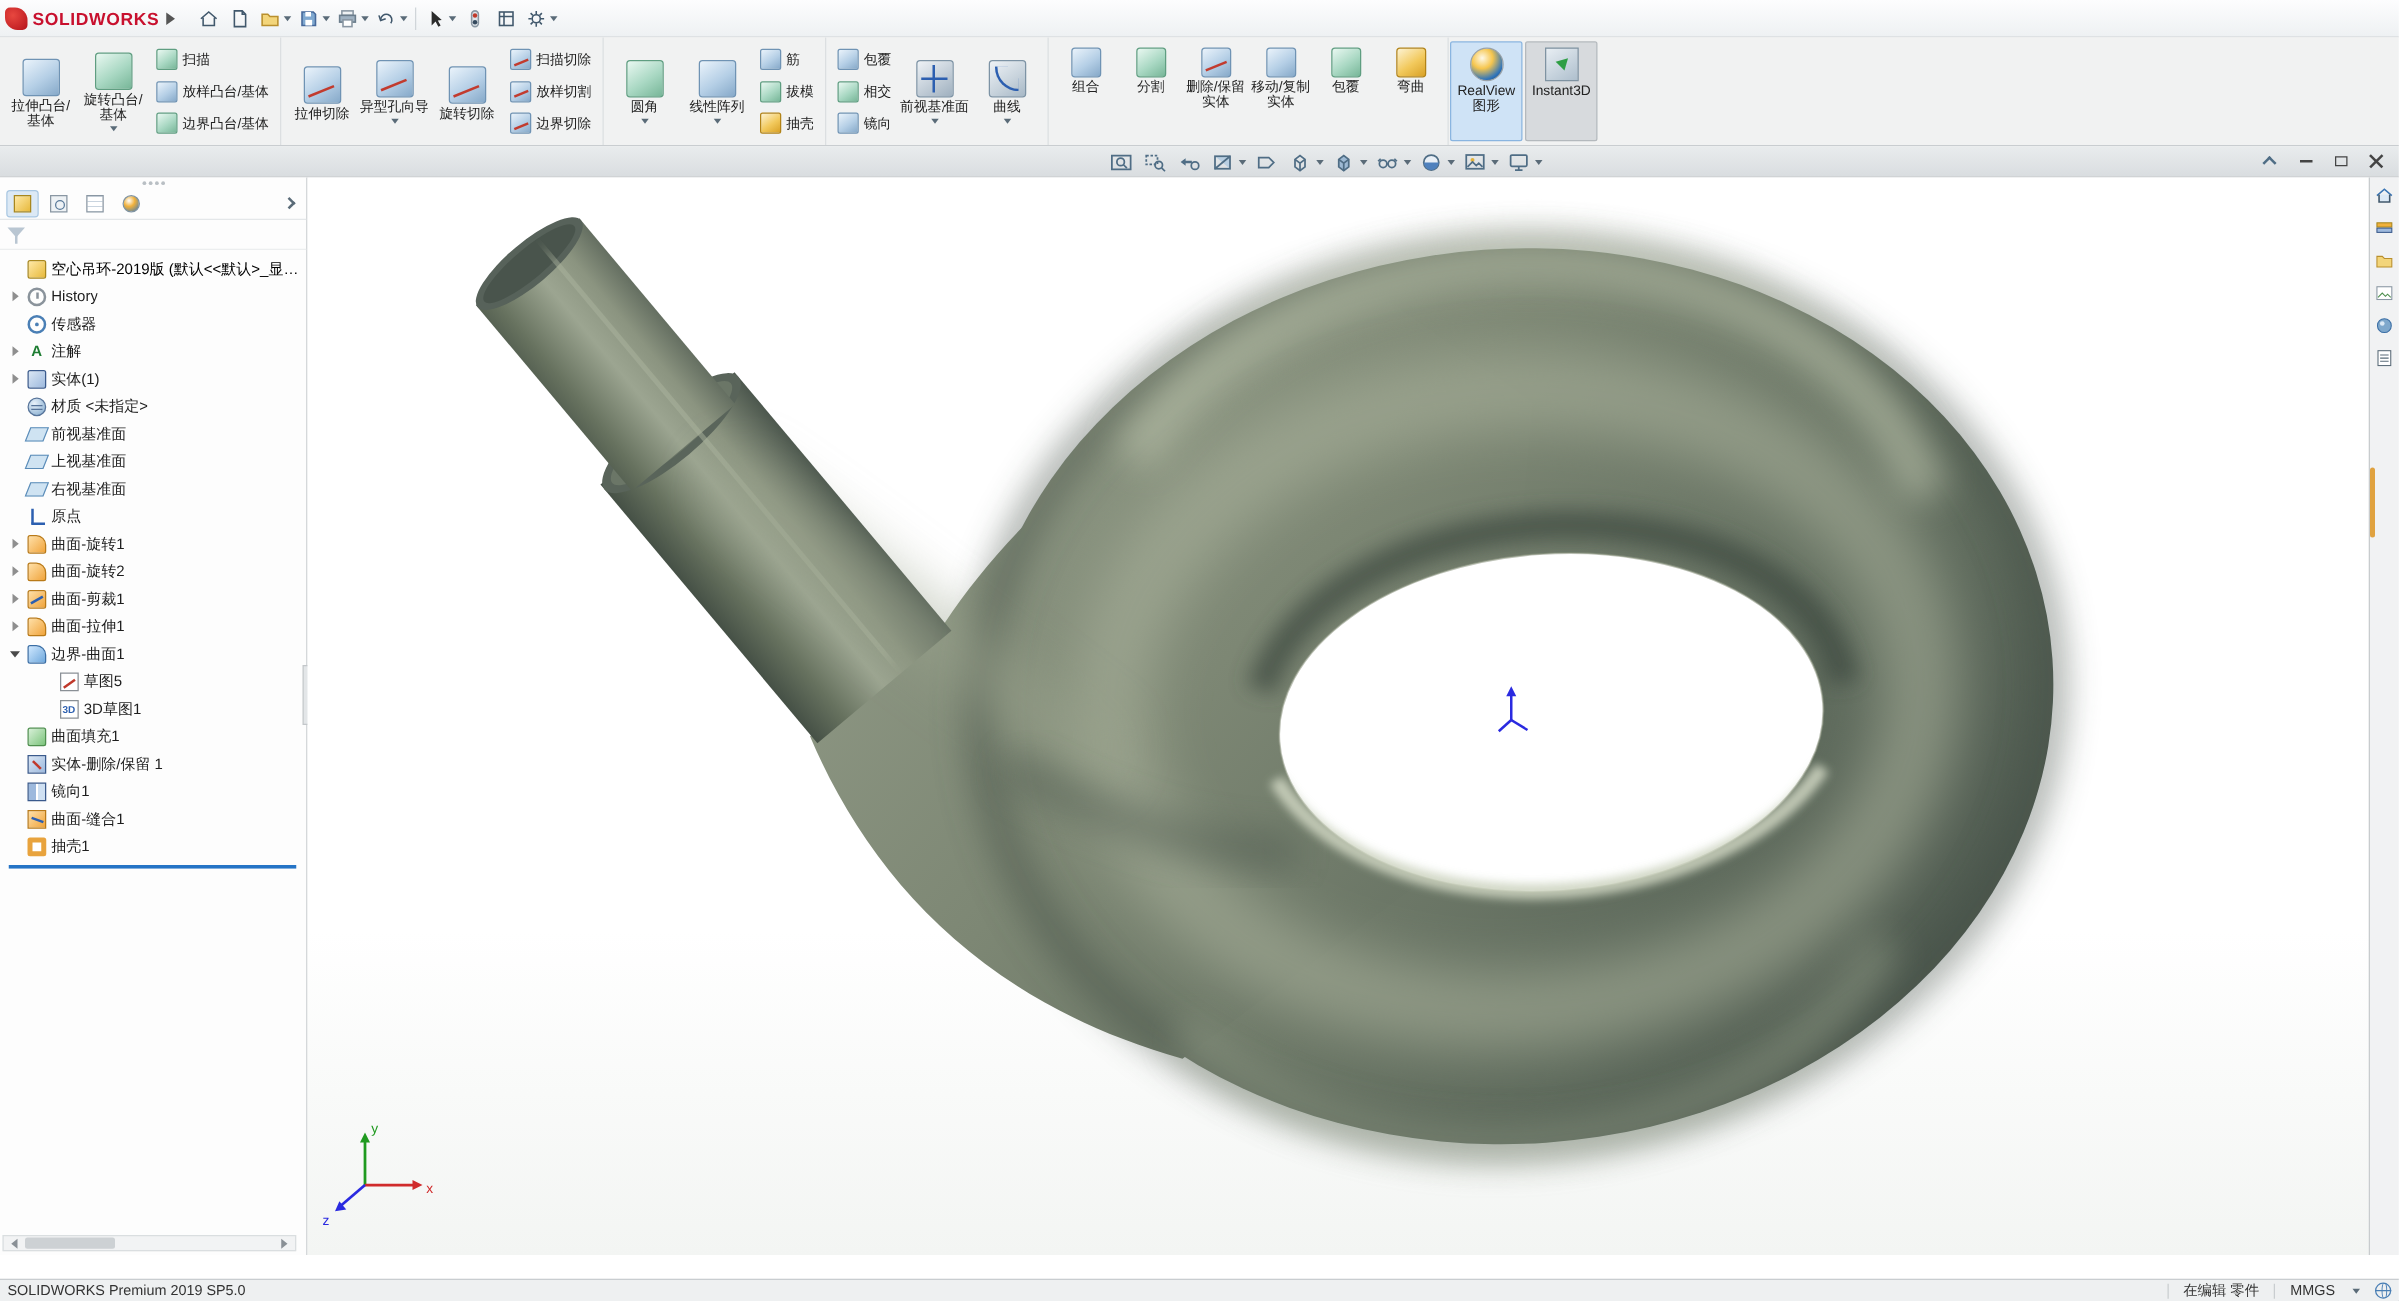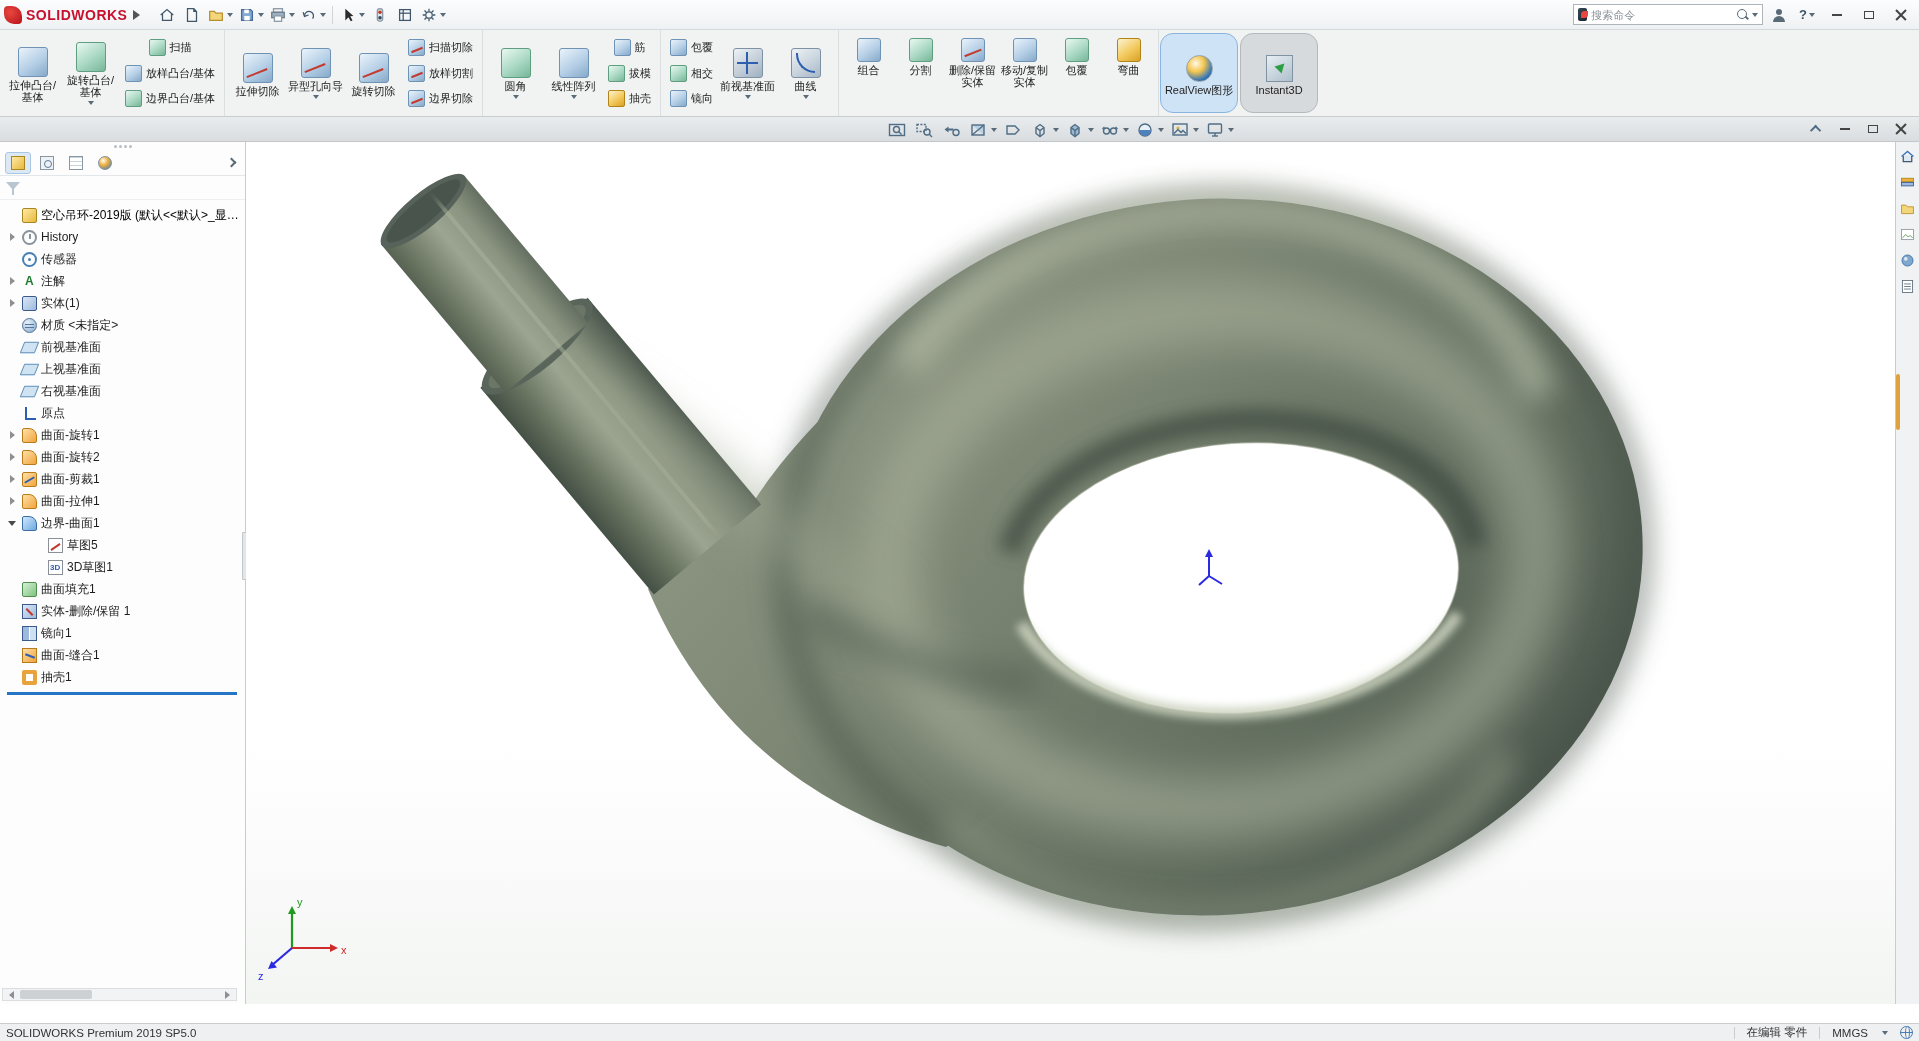--- a/index.html
+++ b/index.html
@@ -60,24 +60,24 @@
   .c-cut::after { content:""; position:absolute; left:10%; right:10%; bottom:30%; height:2px; background:#c23b2e; transform:rotate(-22deg); }
   .c-orange { background:linear-gradient(145deg,#fdf3d3,#f2c95c 55%,#d9a126); border:1px solid #b28317; }
   .c-ref { background:linear-gradient(145deg,#eef2f6,#c3ced8 55%,#9fb0bf); border:1px solid #7d93a5; }
   .c-ref::before { content:""; position:absolute; left:46%; top:12%; bottom:12%; width:2px; background:#2c5fb0; }
   .c-ref::after  { content:""; position:absolute; top:46%; left:12%; right:12%; height:2px; background:#2c5fb0; }
   .c-curve { background:linear-gradient(145deg,#eef2f6,#c9d4dd 55%,#a7b8c6); border:1px solid #7d93a5; }
   .c-curve::after { content:""; position:absolute; inset:15%; border-left:2px solid #2c5fb0; border-bottom:2px solid #2c5fb0; border-radius:0 0 0 100%; }
   .rbig .lbl, .rmed .lbl { font-size:11px; line-height:12px; text-align:center; color:#222; word-break:break-all; }
   .rtoggle .lbl { font-size:11px; line-height:12px; text-align:center; word-break:break-all; }
   .dnarrow { width:0; height:0; border:3.5px solid transparent; border-top:4px solid #5a6b78; margin-top:3px; }
-  .smallcol { display:flex; flex-direction:column; justify-content:space-between; padding:3px 0;align-items:center; }
+  .smallcol { display:flex; flex-direction:column; justify-content:space-between; padding:3px 0; }
   .rsmall { display:flex; align-items:center; gap:4px; height:25px; padding:0 5px; font-size:11px; border-radius:3px; white-space:nowrap; }
   .rmed { width:51px; display:flex; flex-direction:column; align-items:center; padding-top:4px; border-radius:3px; }
-  .rtoggle { width:78px; margin:3px 1px; display:flex; flex-direction:column; align-items:center; padding-top:4px; border-radius:13px;justify-content:center; }
+  .rtoggle { width:58px; margin:3px 1px; display:flex; flex-direction:column; align-items:center; padding-top:4px; border-radius:2px; }
   .active-blue { background:#cfe3f6; border:1px solid #8ab5e0; }
   .active-gray { background:#d7dadd; border:1px solid #b4b9bd; }
   .rv-icon { width:27px; height:27px; border-radius:50%; margin-bottom:2px;
     background:radial-gradient(circle at 35% 30%,#fef9e8,#f6c64e 35%,#2f74ba 72%,#153a5e); border:1px solid #9aa2a8; }
   .i3d-icon { width:27px; height:27px; margin-bottom:2px; position:relative;
     background:linear-gradient(145deg,#e8eef3,#aebfcd); border:1px solid #7f93a2; }
   .i3d-icon::after { content:""; position:absolute; right:2px; top:4px; border:5px solid transparent; border-left:9px solid #2e9e44; transform:rotate(-45deg); }
 
   
   #tabrow { position:absolute; top:117px; left:0; right:0; height:25px;
@@ -259,44 +259,20 @@
         </svg>
       </div>
     <div class="tb-btn">
         <svg width="18" height="18" viewBox="0 0 20 20">
           <circle cx="10" cy="10" r="3.6"></circle>
           <path d="M10 3 v3 M10 14 v3 M3 10 h3 M14 10 h3 M5 5 l2 2 M13 13 l2 2 M15 5 l-2 2 M7 13 l-2 2"></path>
         </svg>
         <span class="dn"></span>
       </div>
   </div>
-  <div class="tb-right">
-    <div id="search-box">
-      <span class="sw-mini"></span>
-      <input id="search-input" placeholder="搜索命令" style="">
-      <span class="mag"></span>
-      <span class="dn"></span>
-    </div>
-    <div class="tb-btn">
-        <span class="person"></span>
-      </div>
-    <div class="tb-btn">
-        <span class="helpq">?</span>
-        <span class="dn"></span>
-      </div>
-    <div class="winbtn">
-        <span class="ic-min"></span>
-      </div>
-    <div class="winbtn">
-        <span class="ic-res"></span>
-      </div>
-    <div class="winbtn">
-        <span class="ic-close"></span>
-      </div>
-  </div>
 </div>
 
 <div id="ribbon">
   <div id="ribbon-groups">
       <div class="rgroup">
         <div class="rbig">
           <div class="chip c-blue"></div>
           <div class="lbl">拉伸凸台/基体</div>
         </div>
         <div class="rbig">

